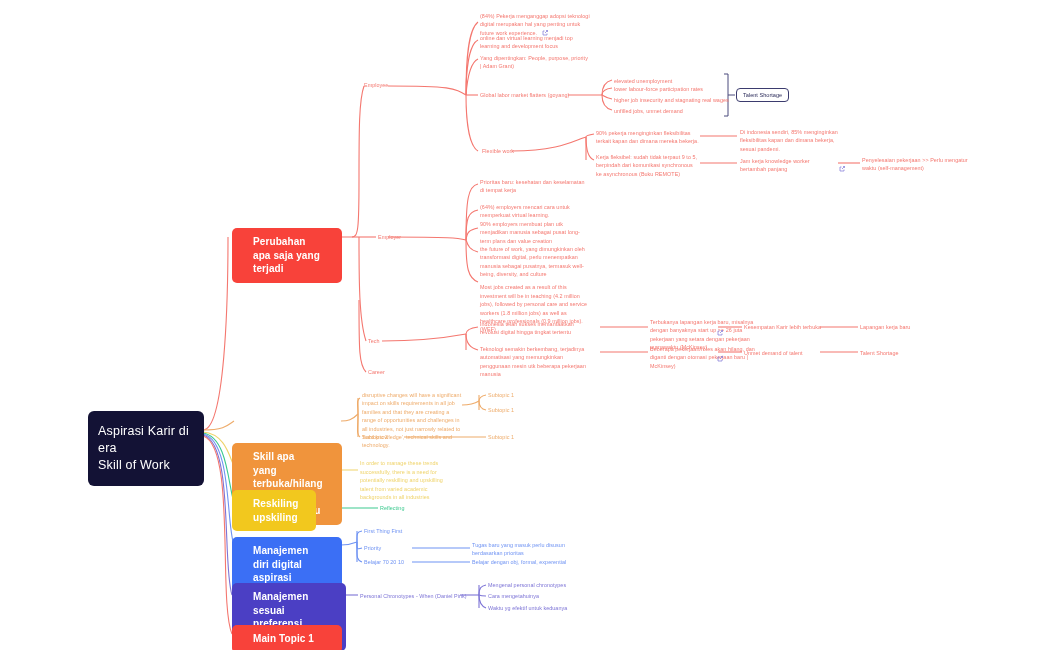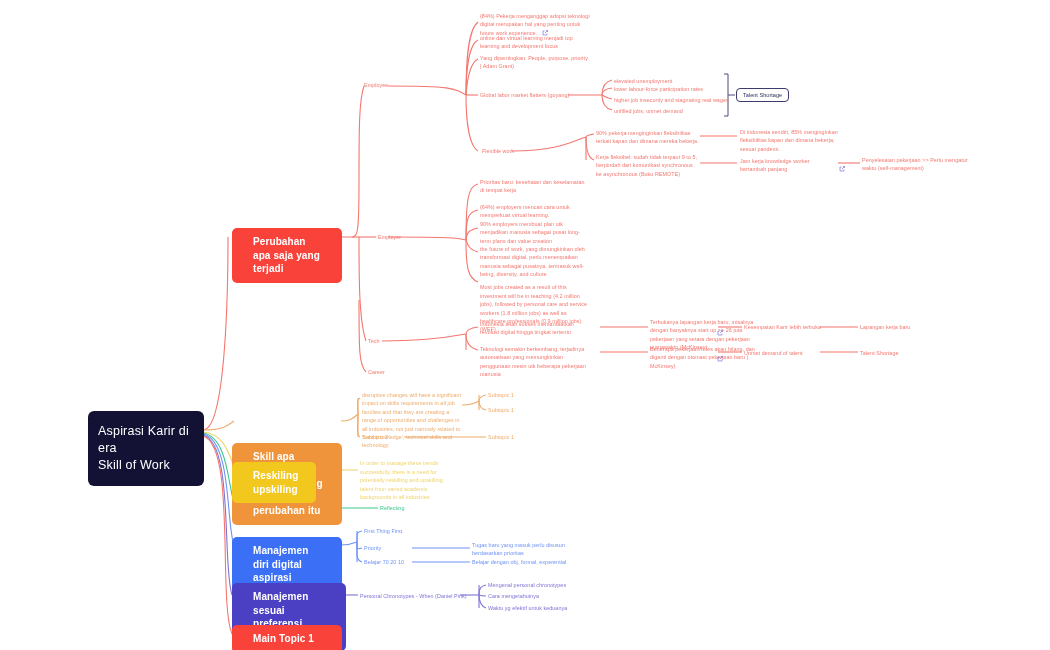--- a/index.html
+++ b/index.html
@@ -178,21 +178,21 @@
   </div>
 
   <div class="node topic" style="left:232px;top:228px;width:110px;background:#f8423a;">
     <span>Perubahan apa saja yang terjadi</span>
   </div>
 
   <div class="node topic" style="left:232px;top:407px;width:110px;background:#f0943c;margin-top:36px;">
     <span>Skill apa yang terbuka/hilang karena perubahan itu</span>
   </div>
 
-  <div class="node topic" style="left:232px;top:462px;width:84px;background:#f2c81e;">
+  <div class="node topic" style="left:232px;top:490px;width:84px;background:#f2c81e;">
     <span>Reskiling upskiling</span>
   </div>
 
 
   <div class="node topic" style="left:232px;top:537px;width:110px;background:#3b6ff5;">
     <span>Manajemen diri digital aspirasi</span>
   </div>
 
   <div class="node topic" style="left:232px;top:583px;width:114px;background:#4b3fc4;">
     <span>Manajemen sesuai preferensi personal</span>

